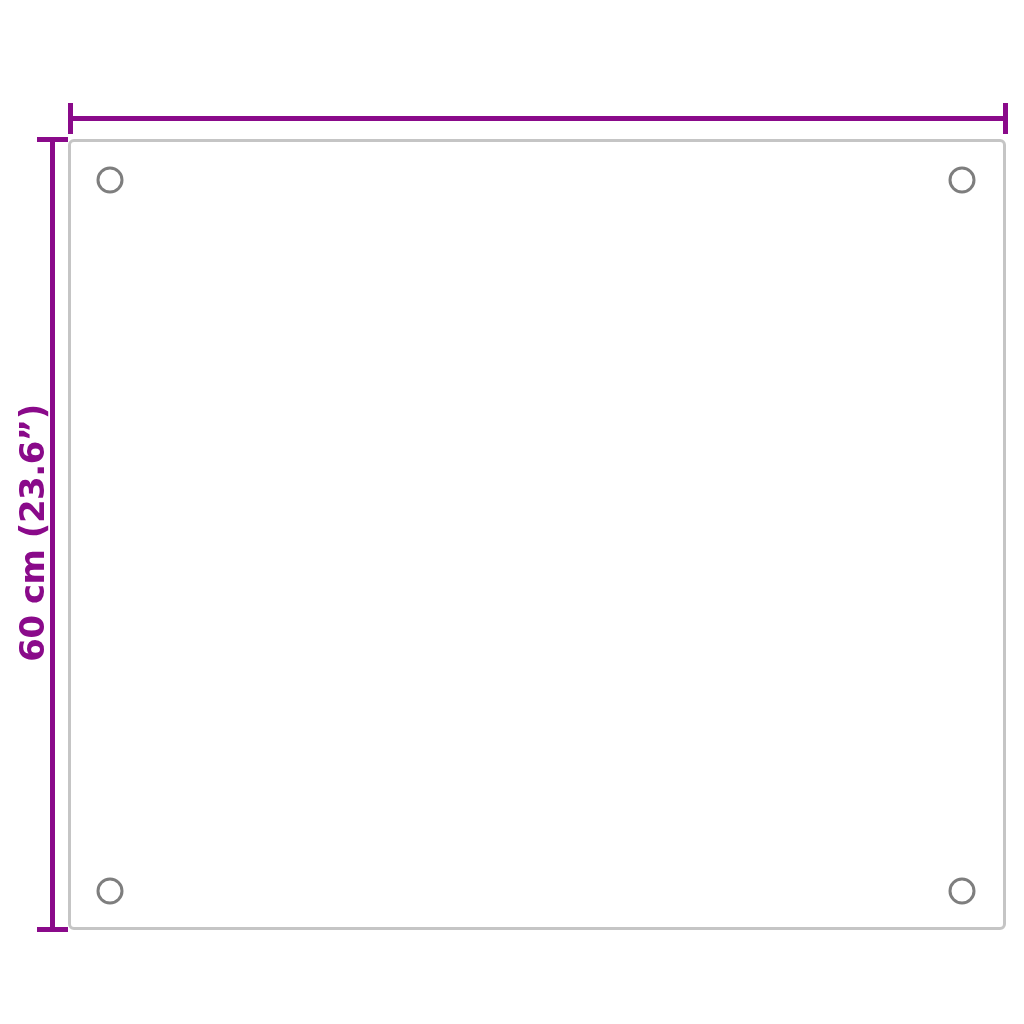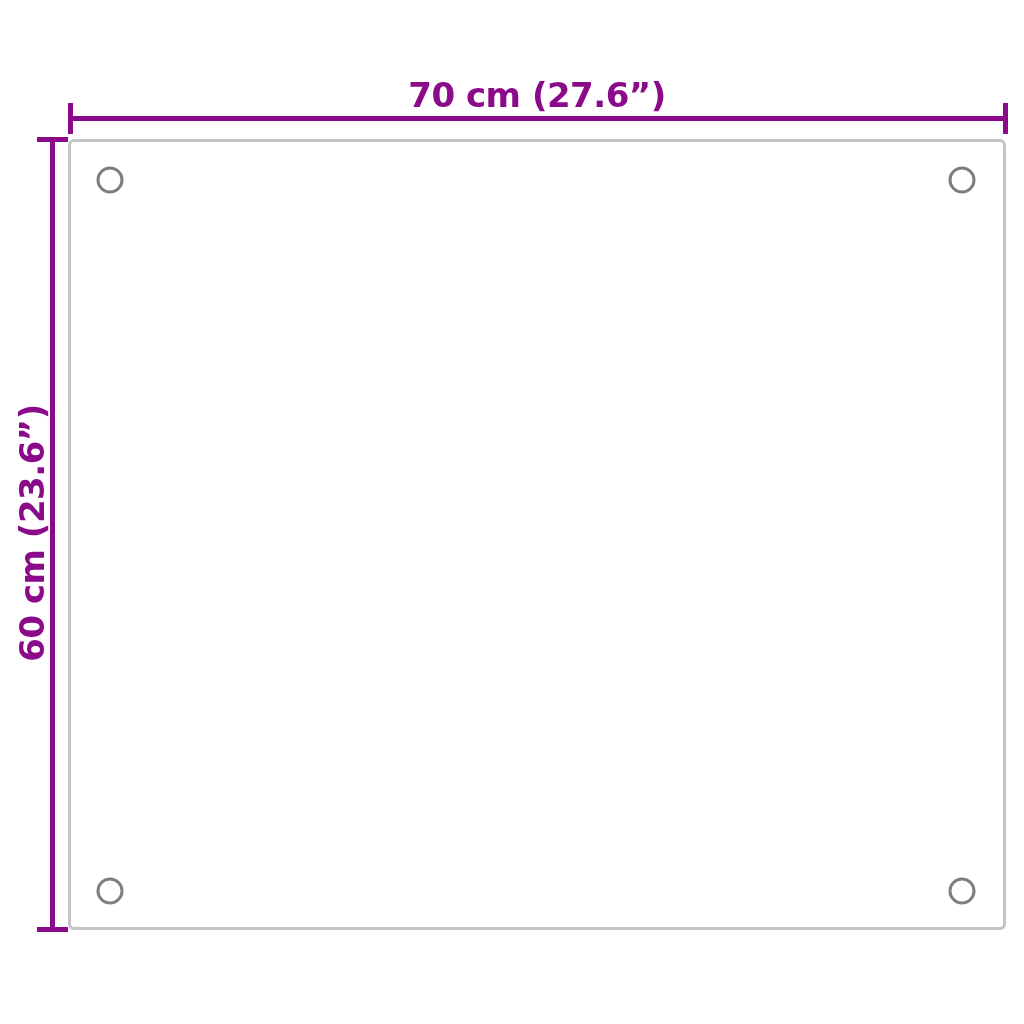--- a/index.html
+++ b/index.html
@@ -40,21 +40,20 @@
 
 <div class="stage">
 
   <div class="panel"></div>
 
   <div class="hole" style="left:110px;top:180px;"></div>
   <div class="hole" style="left:962px;top:180px;"></div>
   <div class="hole" style="left:110px;top:891px;"></div>
   <div class="hole" style="left:962px;top:891px;"></div>
 
-  <div class="dim-label top">70 cm (27.6”)</div>
   <div class="dim-line h" style="left:70px;top:116px;width:938px;"></div>
   <div class="tick v" style="left:68px;top:103px;"></div>
   <div class="tick v" style="left:1003px;top:103px;"></div>
 
   <div class="dim-label left">60 cm (23.6”)</div>
   <div class="dim-line v" style="left:50px;top:139px;height:791px;"></div>
   <div class="tick h" style="left:37px;top:137px;"></div>
   <div class="tick h" style="left:37px;top:927px;"></div>
 
 </div>

